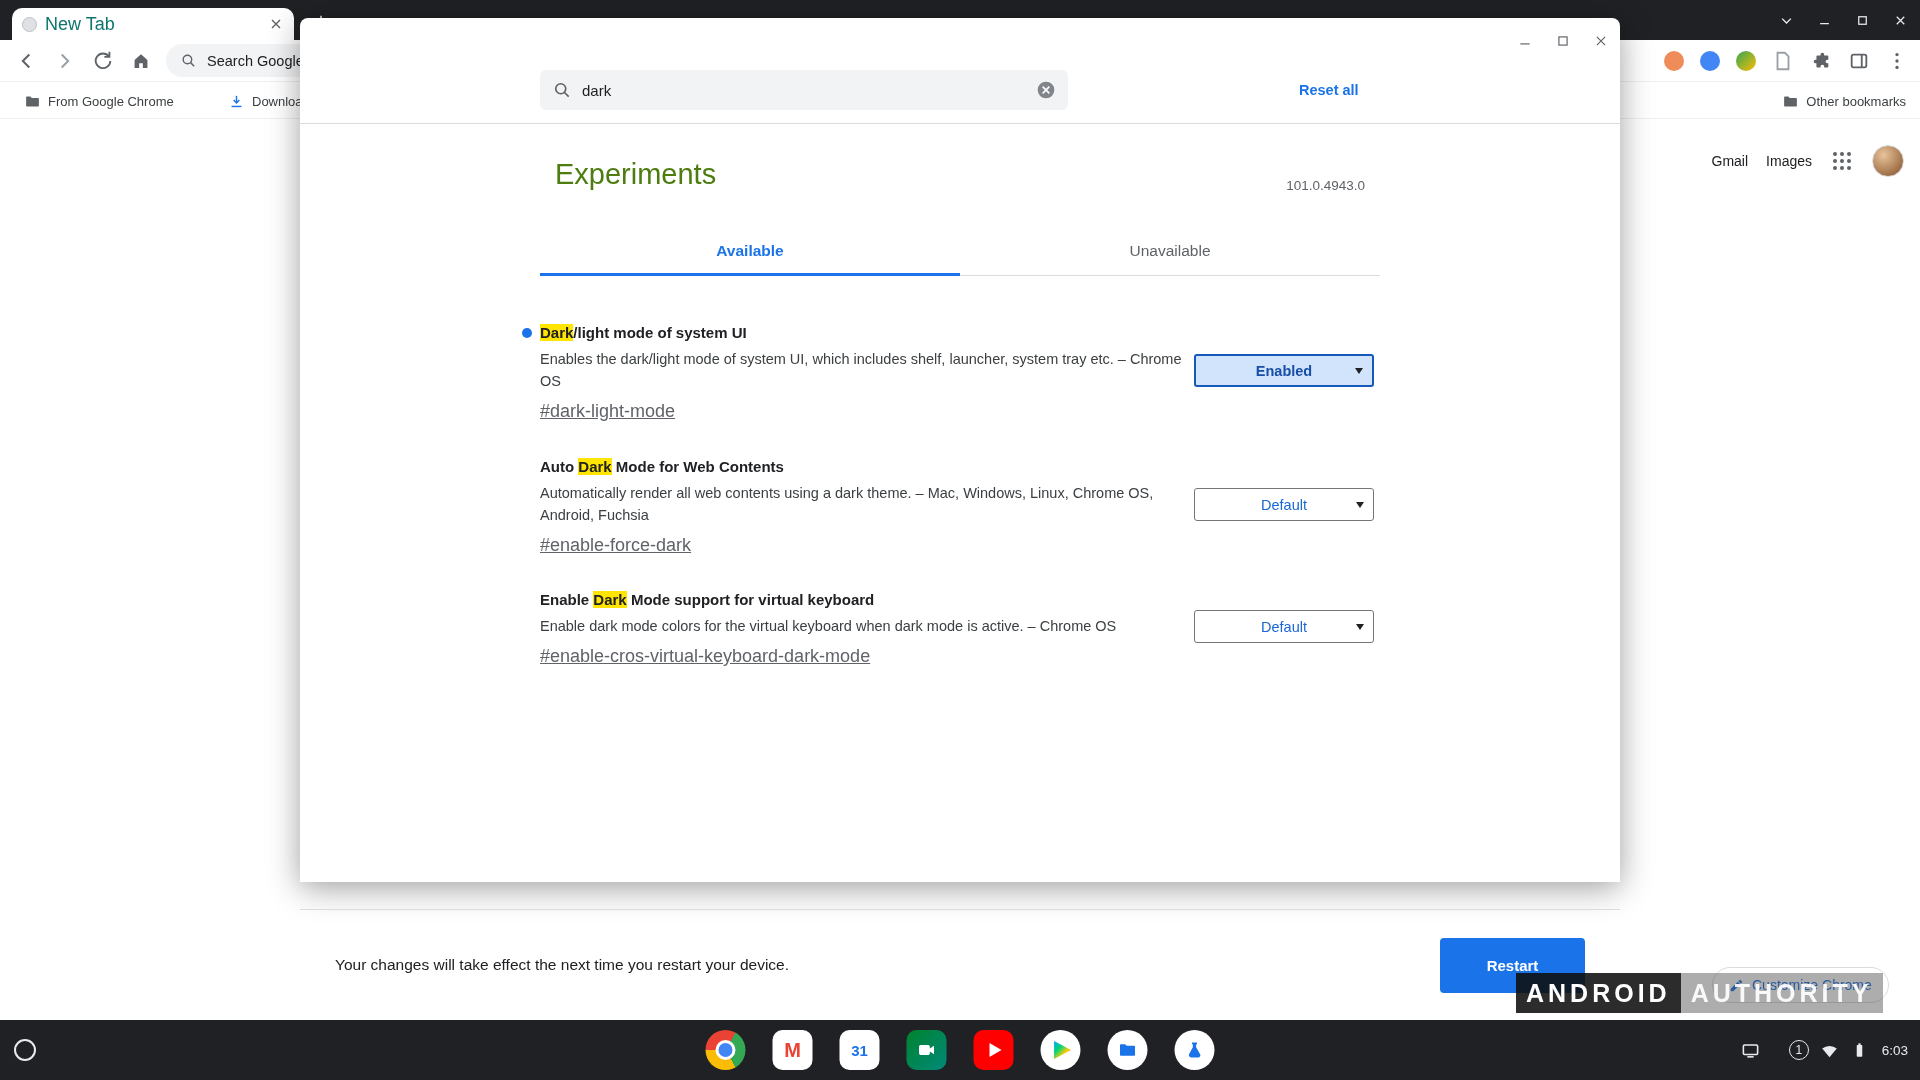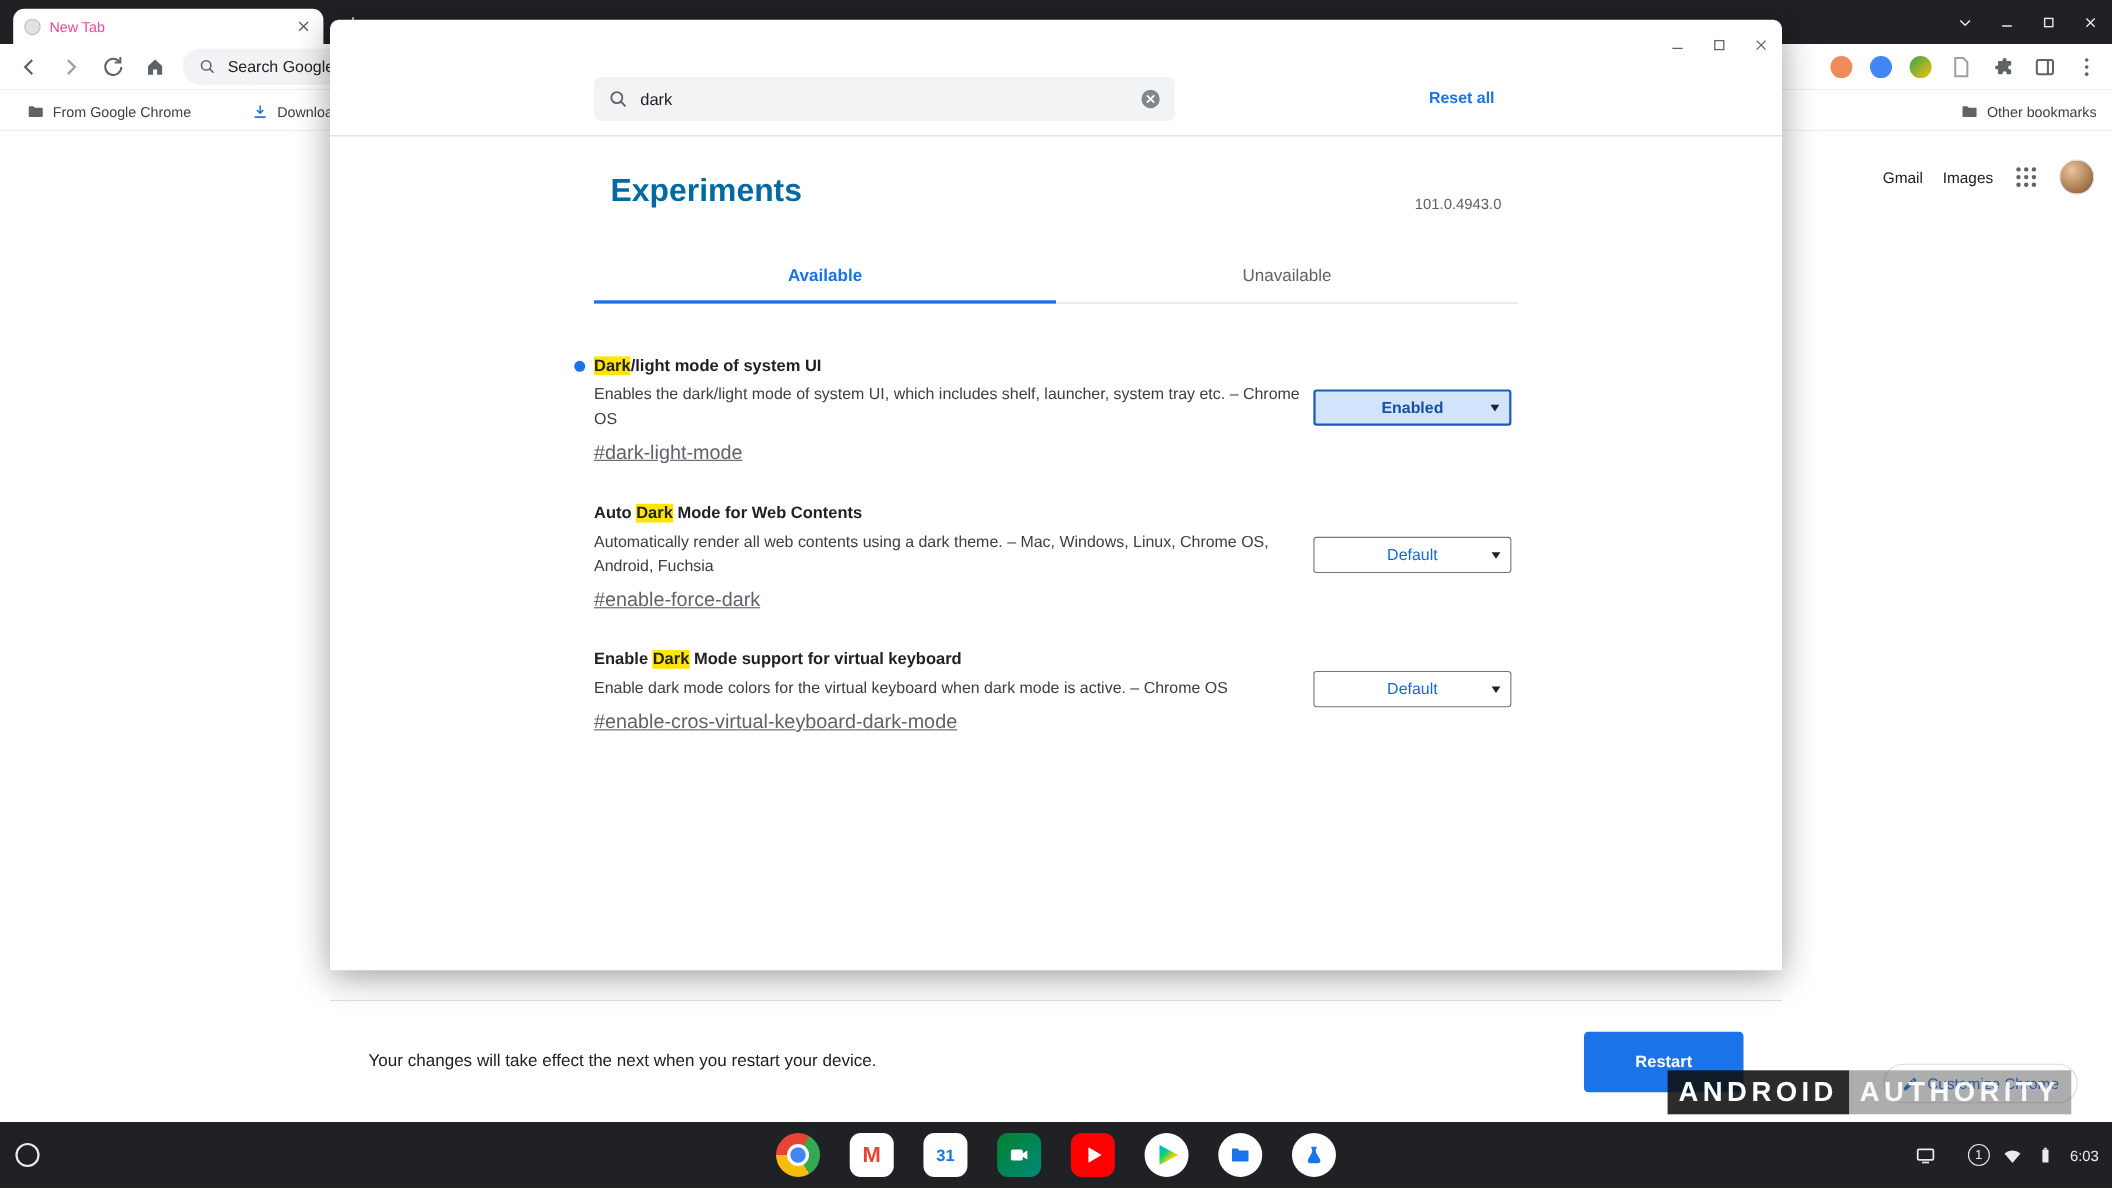--- a/index.html
+++ b/index.html
@@ -6,21 +6,21 @@
   html,body { width:1920px; height:1080px; overflow:hidden; }
   body { font-family:"Liberation Sans", sans-serif; background:#fff; position:relative; }
   #screen { position:relative; width:1920px; height:1080px; background:#fff; }
   svg { display:block; }
 
   
   .tabstrip { position:absolute; top:0; left:0; width:1920px; height:40px; background:#202124; z-index:1; }
   .tab { position:absolute; left:12px; top:8px; width:282px; height:32px; background:#fff;
          border-radius:10px 10px 0 0; display:flex; align-items:center; padding:0 10px; gap:8px; }
   .favicon { width:15px; height:15px; border-radius:50%; background:#dfe1e5; border:1px solid #bdc1c6; flex:none; }
-  .tab-title { font-size:13px; color:#ec4899; flex:1; white-space:nowrap; overflow:hidden; }
+  .tab-title { font-size:18px; color:#0f766e; flex:1; white-space:nowrap; overflow:hidden; }
   .tab-close { width:16px; height:16px; color:#5f6368; flex:none; cursor:pointer; }
   .tab-close svg { width:16px; height:16px; }
   .newtab-btn { position:absolute; left:312px; top:12px; width:18px; height:18px; color:#e8eaed; }
   .newtab-btn svg { width:18px; height:18px; }
   .strip-right { position:absolute; right:8px; top:8px; display:flex; gap:14px; align-items:center; }
   .strip-ic { width:24px; height:24px; color:#e8eaed; display:flex; align-items:center; justify-content:center; }
   .strip-ic svg { width:15px; height:15px; }
 
   
   .toolbar { position:absolute; top:40px; left:0; width:1920px; height:42px; background:#fff; z-index:1;
@@ -67,21 +67,21 @@
                   border-radius:6px; display:flex; align-items:center; padding:0 12px; gap:10px; }
   .flags-search svg { flex:none; }
   .flags-search input { flex:1; border:none; background:transparent; outline:none; font-size:15px;
                         color:#202124; font-family:"Liberation Sans", sans-serif; }
   .clear-btn { width:20px; height:20px; flex:none; }
   .reset-all { position:absolute; left:985px; top:58px; padding:6px 14px; background:none; border:none;
                color:#1a73e8; font-size:14.5px; font-weight:bold; font-family:"Liberation Sans", sans-serif;
                border-radius:4px; cursor:pointer; }
   .hdr-divider { position:absolute; left:0; top:105px; width:100%; border-top:1px solid #dadce0; }
 
-  .flags-title { position:absolute; left:255px; top:140px; font-size:29px; font-weight:700; color:#0369a1; }
+  .flags-title { position:absolute; left:255px; top:140px; font-size:29px; font-weight:400; color:#4d7c0f; }
   .flags-version { position:absolute; right:255px; top:160px; font-size:13.5px; color:#5f6368; }
 
   .ftabs { position:absolute; left:240px; top:210px; width:840px; height:48px; display:flex;
            border-bottom:1px solid #dadce0; }
   .ftab { width:420px; text-align:center; line-height:46px; font-size:15.5px; color:#5f6368; position:relative; cursor:pointer; }
   .ftab.active { color:#1a73e8; font-weight:bold; }
   .ftab.active::after { content:""; position:absolute; left:0; right:0; bottom:-1px; height:3px; background:#1a73e8; }
 
   .flag-dot { position:absolute; left:222px; top:310px; width:10px; height:10px; border-radius:50%; background:#1a73e8; }
   .flag-row { position:absolute; left:240px; width:650px; }
@@ -361,21 +361,21 @@
       <div class="flag-title"><span>Enable </span><span class="hl">Dark</span><span> Mode support for virtual keyboard</span></div>
       <div class="flag-desc">Enable dark mode colors for the virtual keyboard when dark mode is active. – Chrome OS</div>
       <span class="flag-link">#enable-cros-virtual-keyboard-dark-mode</span>
     </div>
     <div class="sel" style="top:592px">
       <span>Default</span>
       <span class="sel-arrow"></span>
     </div>
 
     <div class="bottom-divider"></div>
-    <div class="restart-notice">Your changes will take effect the next when you restart your device.</div>
+    <div class="restart-notice">Your changes will take effect the next time you restart your device.</div>
     <button class="restart-btn">Restart</button>
   </div>
 
   <div class="watermark">
     <span class="wm1">ANDROID</span>
     <span class="wm2">AUTHORITY</span>
   </div>
 
   <div class="shelf">
     <span class="launcher"></span>

